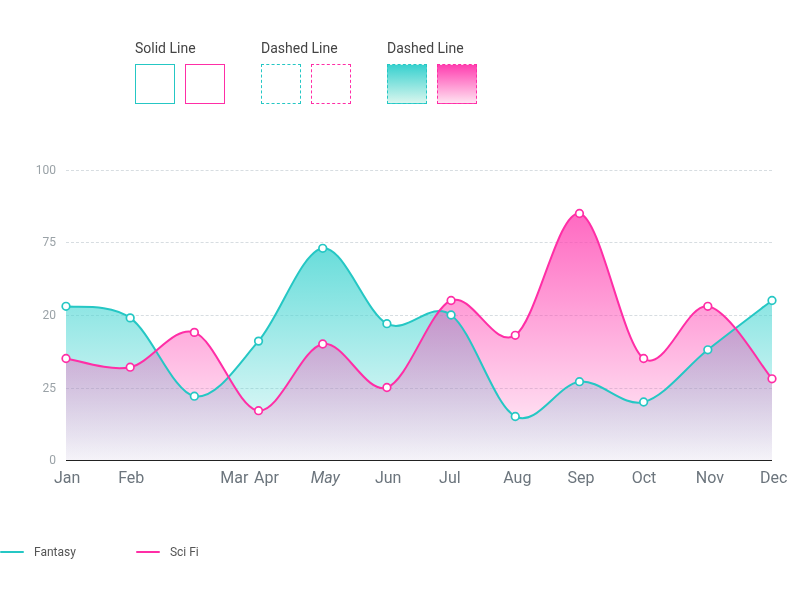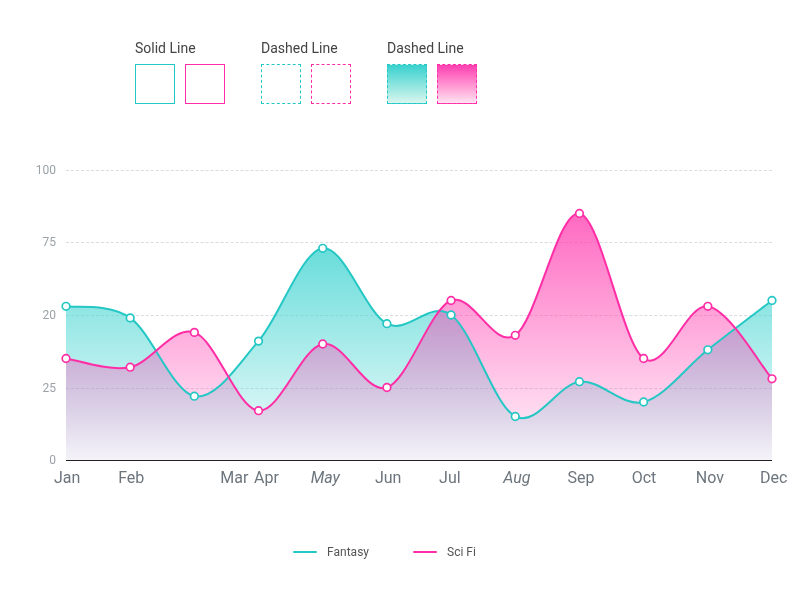--- a/index.html
+++ b/index.html
@@ -19,21 +19,21 @@
   .sw.dgrad-a{background:linear-gradient(to bottom,#38d1cf 0%,#d9f6ee 100%);border:1.5px dashed #25c7c4}
   .sw.dgrad-b{background:linear-gradient(to bottom,#ff3fb0 0%,#ffe3f1 100%);border:1.5px dashed #ff2ea6}
   .chart{position:absolute;left:28px;top:170px;width:744px;height:330px}
   .ytick{position:absolute;font-size:12px;color:#9aa2a7;text-align:right;width:28px}
   .grid{position:absolute;left:38px;right:0;border-top:1px dashed #d7dde1}
   .xaxis{position:absolute;left:38px;right:0;border-top:1px solid #222}
   .xlabels{position:absolute;left:38px;right:0;top:298px;height:20px}
   .xlabel{position:absolute;font-size:16px;color:#6c757d}
   .chart svg{position:absolute;left:38px;top:0;width:706px;height:290px;overflow:visible}
   .dot{fill:#fff;stroke-width:1.7}
-  .legend{position:absolute;left:0;width:769px;top:545px;display:flex;justify-content:center;gap:44px}
+  .legend{position:absolute;left:0;width:769px;top:545px;display:flex;justify-content:flex-start;gap:60px}
   .litm{display:flex;align-items:center;gap:10px;font-size:12px;color:#555}
   .lline{width:24px;height:2px;border-radius:1px}
 </style>
 </head>
 <body>
 
 <div class="swgroups">
   <div class="swgroup">
     <div class="swlabel">Solid Line</div>
     <div class="swpair">
@@ -116,21 +116,21 @@
   </svg>
 
   <div class="xlabels" id="xl">
       <span class="xlabel" style="left: -12px;">Jan</span>
       <span class="xlabel" style="left: 52.1818px;">Feb</span>
       <span class="xlabel" style="left: 116.364px; margin-left: 38px;">Mar</span>
       <span class="xlabel" style="left: 188px;">Apr</span>
       <span class="xlabel" style="left: 244.727px; font-style: italic;">May</span>
       <span class="xlabel" style="left: 308.909px;">Jun</span>
       <span class="xlabel" style="left: 373.091px;">Jul</span>
-      <span class="xlabel" style="left: 437.273px; font-style: italic;">Aug</span>
+      <span class="xlabel" style="left: 437.273px;">Aug</span>
       <span class="xlabel" style="left: 501.455px;">Sep</span>
       <span class="xlabel" style="left: 565.636px;">Oct</span>
       <span class="xlabel" style="left: 629.818px;">Nov</span>
       <span class="xlabel" style="left: 694px;">Dec</span>
     </div>
 </div>
 
 <div class="legend">
   <div class="litm">
     <span class="lline" style="background:#25c7c4"></span>

